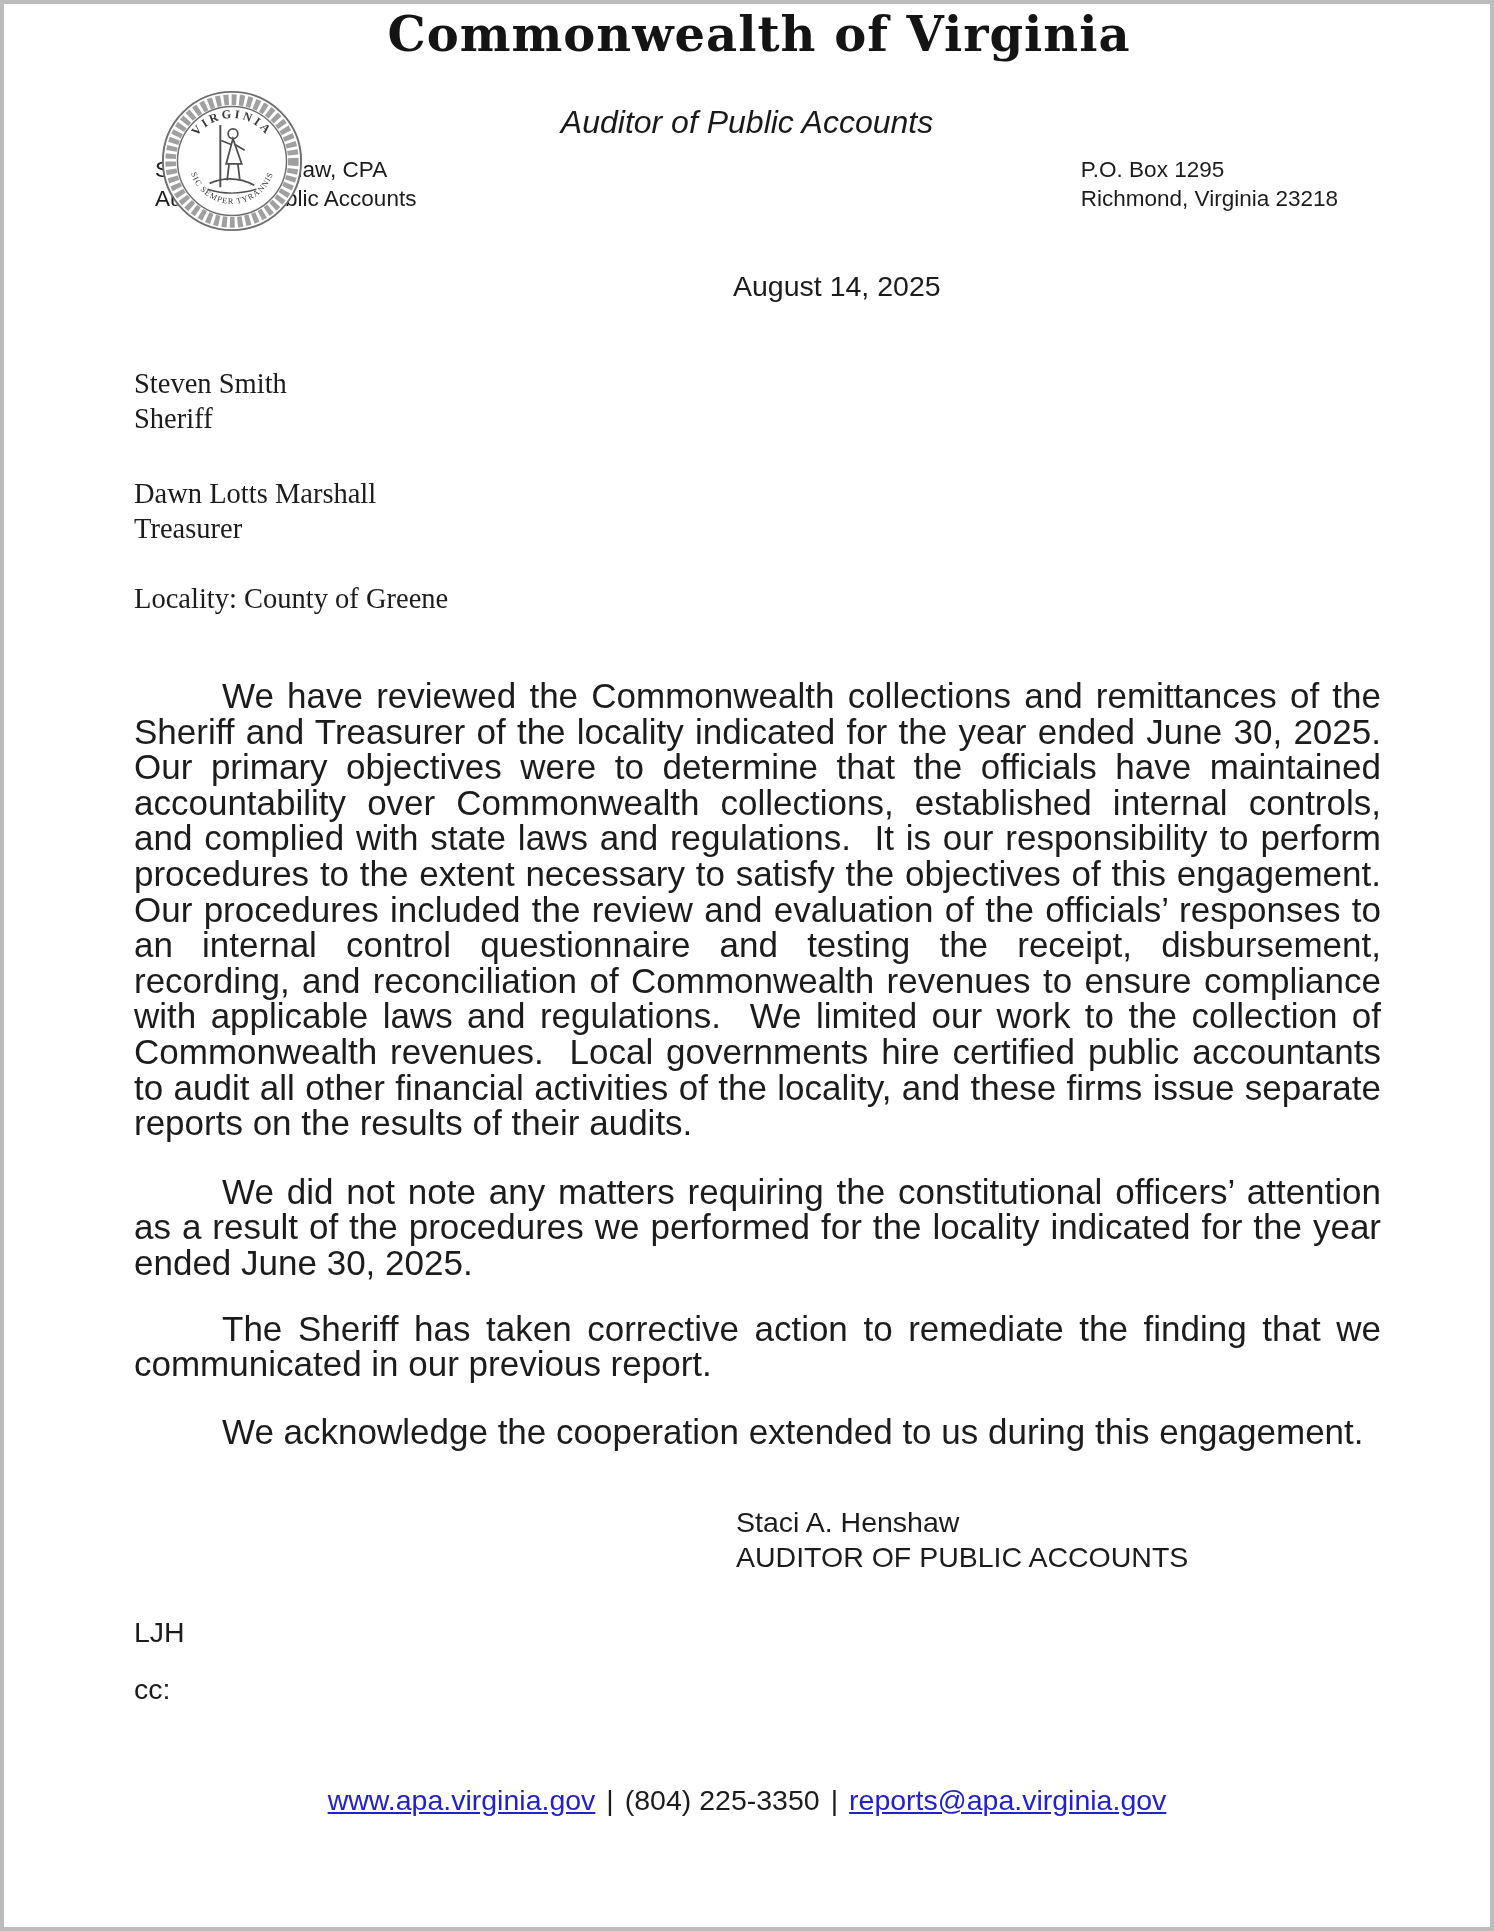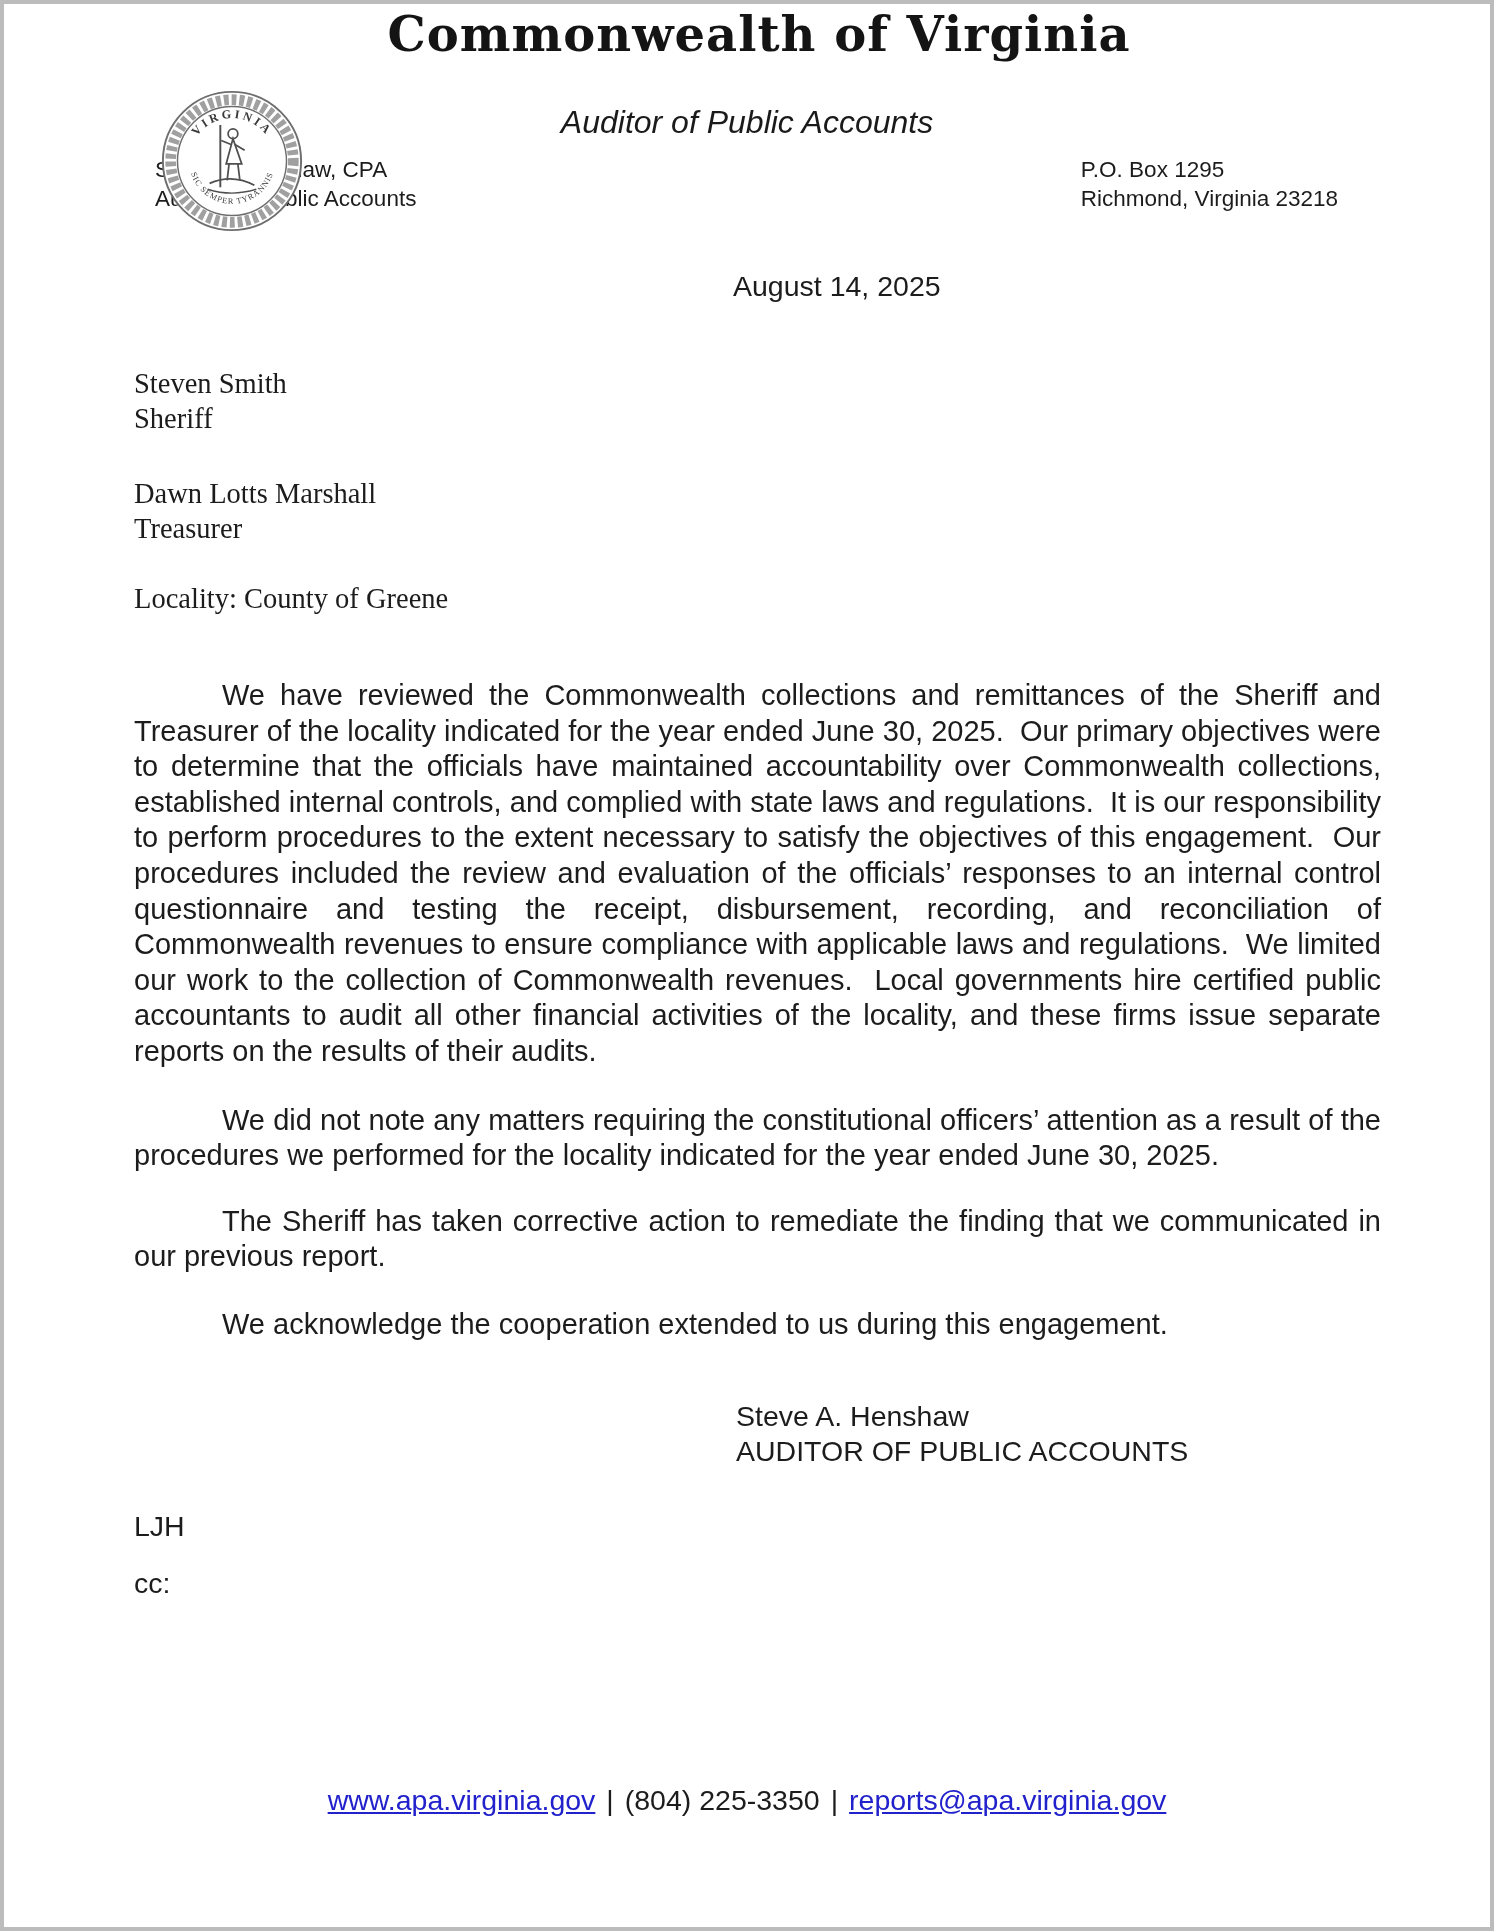--- a/index.html
+++ b/index.html
@@ -34,21 +34,21 @@
   .date-line{margin-top:56px;padding-left:729px;font-size:28.5px;line-height:35px;}
   
   .recipients{margin:62px 0 0 130px;font-size:28.5px;line-height:35px;font-family:Liberation Serif, serif;}
   .rec-group{margin-top:40px;}
   .rec-group:first-child{margin-top:0;}
   .locality-line{margin-top:35px;}
   
   .body{margin:62px 109px 0 130px;}
   .para{
     margin:33px 0 0 0;
-    font-size:29px;line-height:35.6px;
+    font-size:35px;line-height:35.6px;
     text-align:justify;text-indent:88px;
     white-space:pre-wrap;
   }
   .para:first-child{margin-top:0;}
   .para-p3{margin-top:30px;}
   .para-p4{margin-top:32px;}
   
   .signature{margin:56px 0 0 732px;font-size:28.5px;line-height:35px;}
   .initials{margin:40px 0 0 130px;font-size:28.5px;line-height:35px;}
   .cc-block{margin:22px 0 0 130px;font-size:28.5px;line-height:35px;}
@@ -122,21 +122,21 @@
   </div>
 
   <div class="body">
     <p class="para">We have reviewed the Commonwealth collections and remittances of the Sheriff and Treasurer of the locality indicated for the year ended June 30, 2025.  Our primary objectives were to determine that the officials have maintained accountability over Commonwealth collections, established internal controls, and complied with state laws and regulations.  It is our responsibility to perform procedures to the extent necessary to satisfy the objectives of this engagement.  Our procedures included the review and evaluation of the officials’ responses to an internal control questionnaire and testing the receipt, disbursement, recording, and reconciliation of Commonwealth revenues to ensure compliance with applicable laws and regulations.  We limited our work to the collection of Commonwealth revenues.  Local governments hire certified public accountants to audit all other financial activities of the locality, and these firms issue separate reports on the results of their audits.</p>
     <p class="para">We did not note any matters requiring the constitutional officers’ attention as a result of the procedures we performed for the locality indicated for the year ended June 30, 2025.</p>
     <p class="para para-p3">The Sheriff has taken corrective action to remediate the finding that we communicated in our previous report.</p>
     <p class="para para-p4">We acknowledge the cooperation extended to us during this engagement.</p>
   </div>
 
   <div class="signature">
-    <div>Steve A. Henshaw</div>
+    <div>Staci A. Henshaw</div>
     <div>AUDITOR OF PUBLIC ACCOUNTS</div>
   </div>
 
   <div class="initials">LJH</div>
 
   <div class="cc-block">
     <div class="cc-row">
       <div class="cc-label">cc:</div>
     </div>
   </div>

